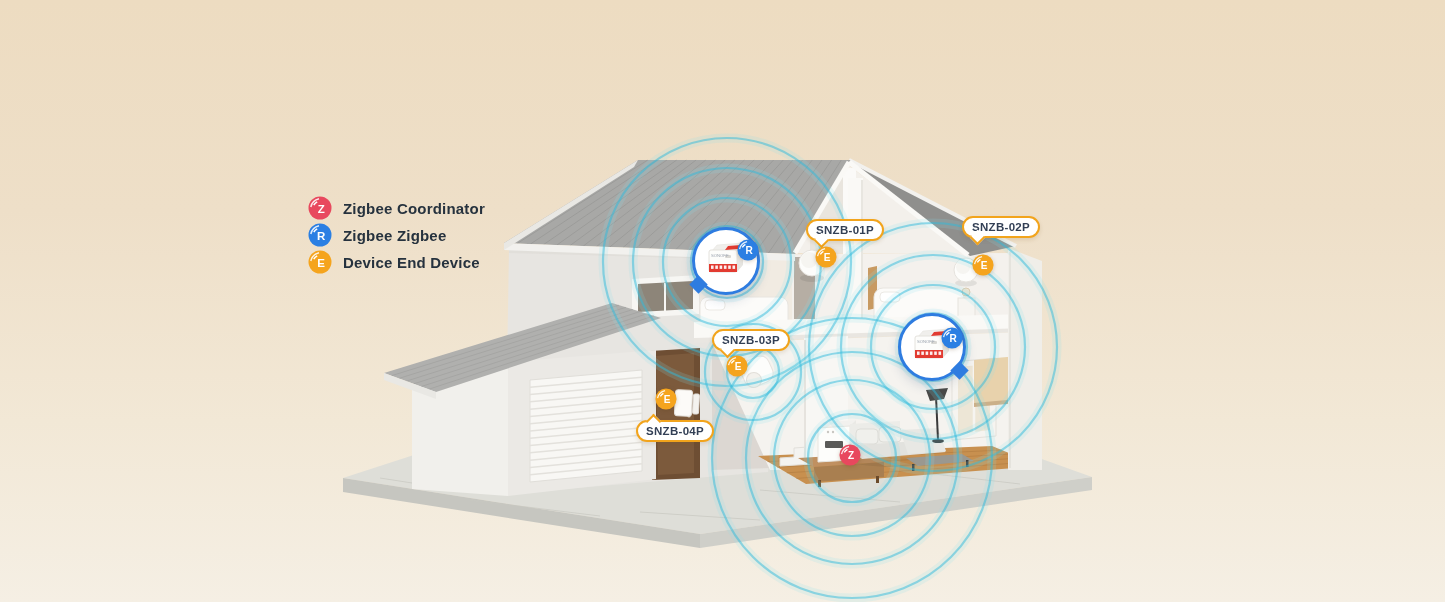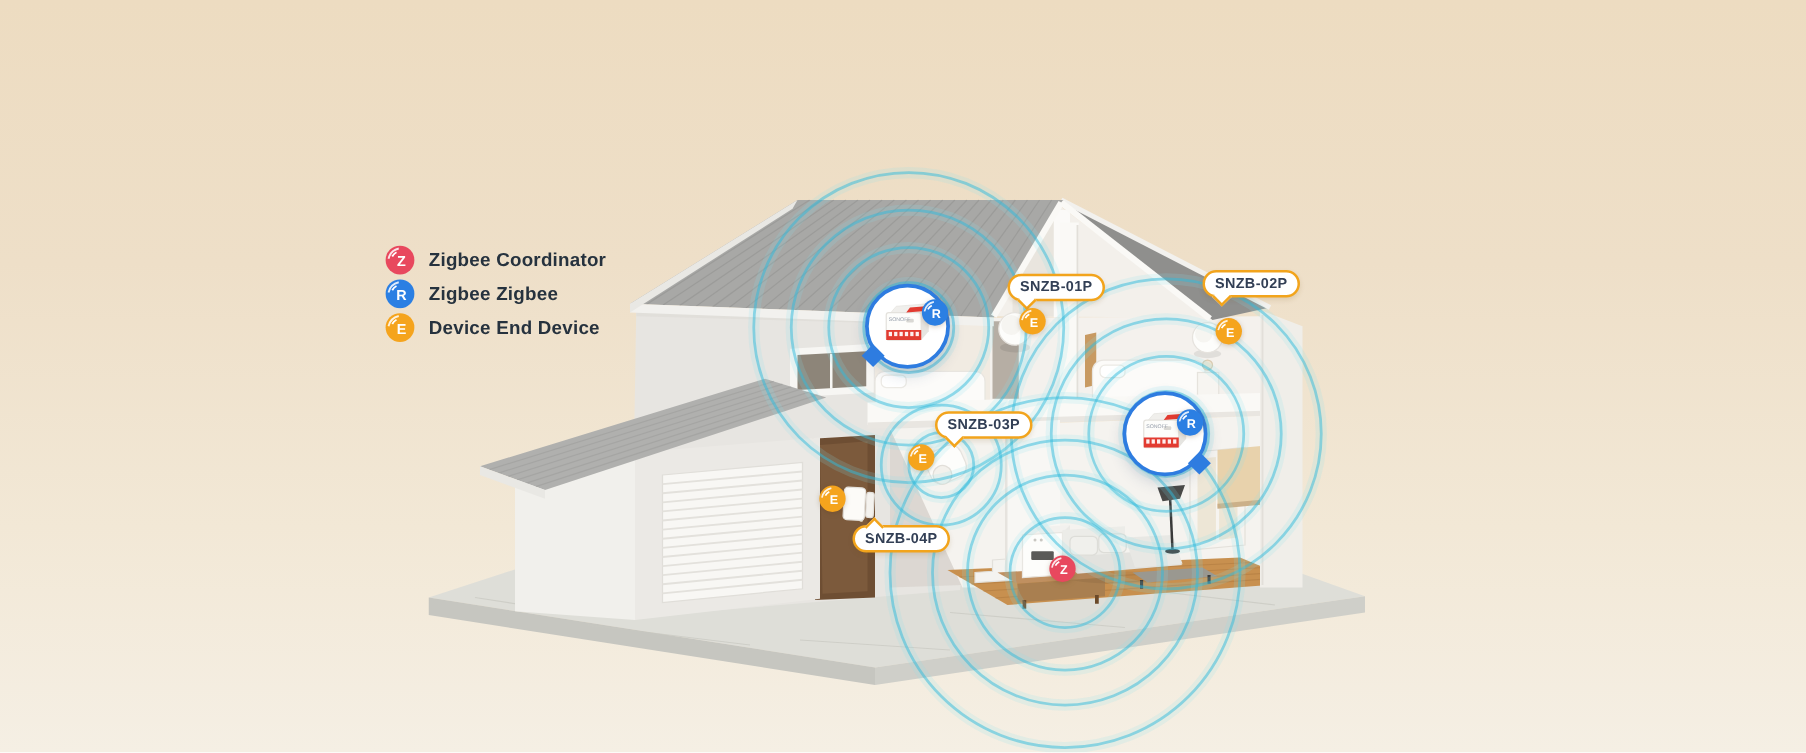--- a/index.html
+++ b/index.html
@@ -323,25 +323,25 @@
   </div>
 
   <div class="tag" style="left:806px;top:219px">
     <i class="tail tail-bl"></i>
     <span>SNZB-01P</span>
   </div>
   <div class="tag" style="left:962px;top:216px">
     <i class="tail tail-bl"></i>
     <span>SNZB-02P</span>
   </div>
-  <div class="tag" style="left:748px;top:329px">
+  <div class="tag" style="left:712px;top:329px">
     <i class="tail tail-bl"></i>
     <span>SNZB-03P</span>
   </div>
-  <div class="tag" style="left:682px;top:420px">
+  <div class="tag" style="left:636px;top:420px">
     <i class="tail tail-tl"></i>
     <span>SNZB-04P</span>
   </div>
 
   <div class="callout" style="left:692px;top:227px">
     <i class="ctail ctail-bl"></i>
     <svg class="relay" width="46" height="40" viewBox="0 0 46 40">
       <polygon points="8,12 14,5 40,3 34,10" fill="#F0EFEC" stroke="#E2E0DB" stroke-width=".5"></polygon>
       <polygon points="34,10 40,3 40,25 34,32" fill="#E6E5E1"></polygon>
       <rect x="6" y="10" width="28" height="22" rx="2" fill="#FDFDFB" stroke="#E4E2DD"></rect>

